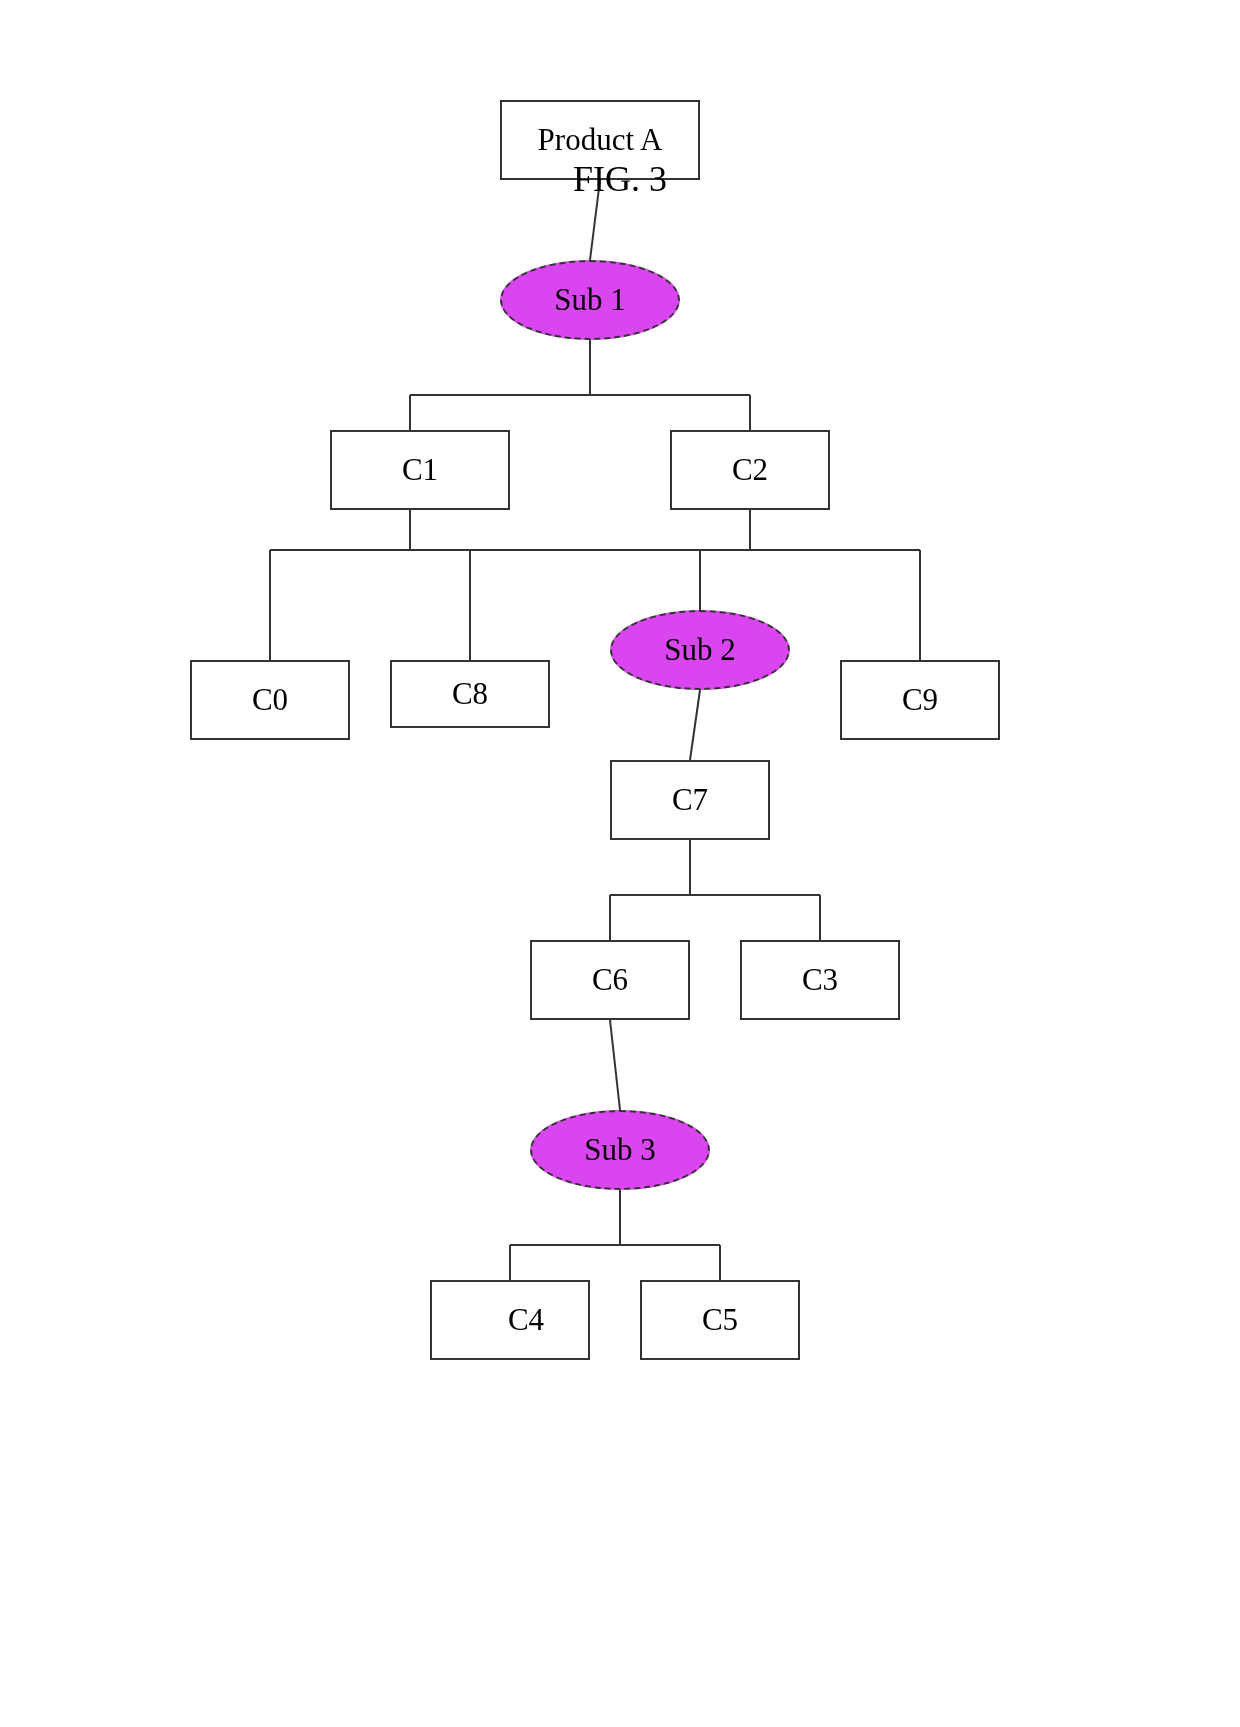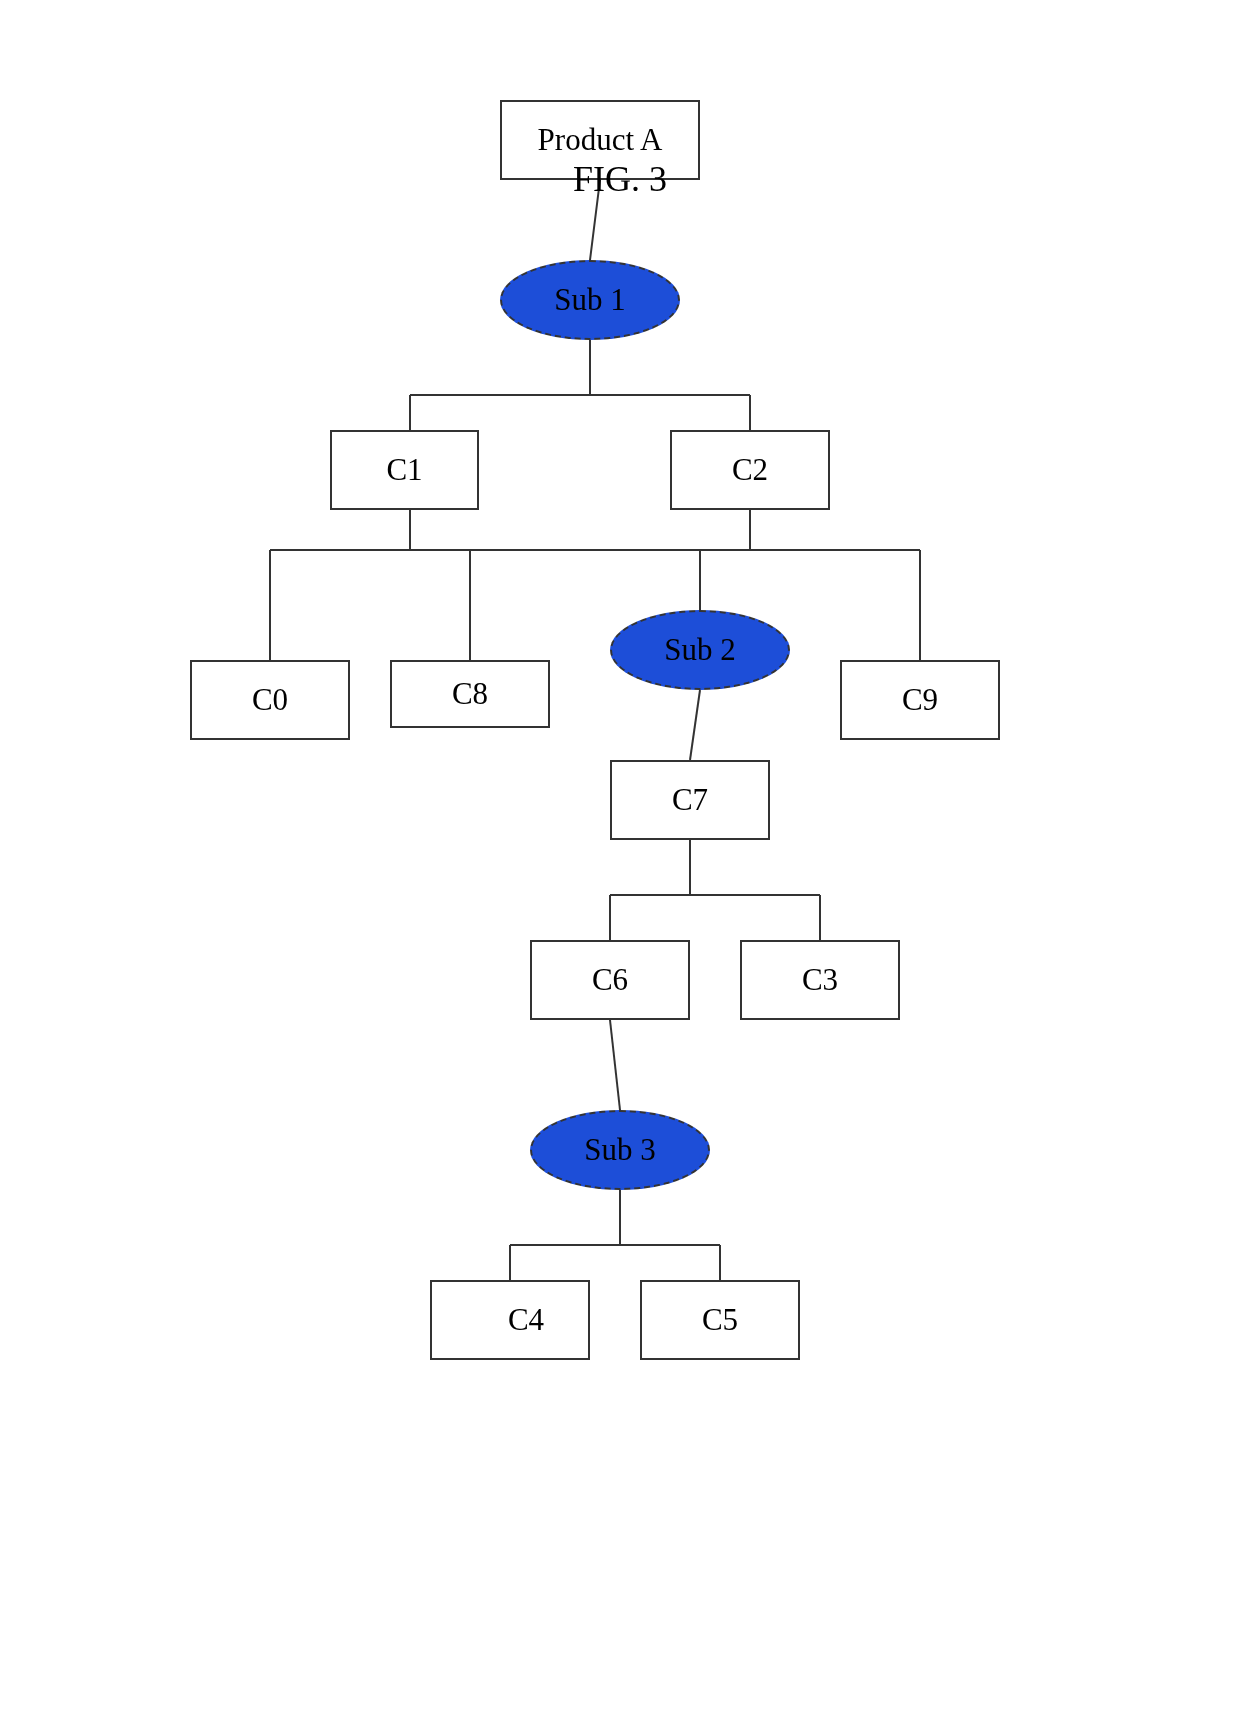--- a/index.html
+++ b/index.html
@@ -41,21 +41,21 @@
     }
 
     .node-rect {
       border: 2px solid #333;
       background: #fff;
     }
 
     .node-dashed-ellipse {
       border: 2px dashed #333;
       border-radius: 50%;
-      background: #1d4ed8;
+      background: #d946ef;
     }
 
     
     .fig-label {
       position: absolute;
       bottom: 30px;
       left: 50%;
       transform: translateX(-50%);
       font-size: 36px;
       font-weight: normal;
@@ -113,21 +113,21 @@
   </svg>
 
   <div class="node node-rect" style="left:330px; top:60px; width:200px; height:80px;">
     <span>Product A</span>
   </div>
 
   <div class="node node-dashed-ellipse" style="left:330px; top:220px; width:180px; height:80px;">
     <span>Sub 1</span>
   </div>
 
-  <div class="node node-rect" style="left:160px; top:390px; width:149px; height:80px;">
+  <div class="node node-rect" style="left:160px; top:390px; width:180px; height:80px;">
     <span>C1</span>
   </div>
 
   <div class="node node-rect" style="left:500px; top:390px; width:160px; height:80px;">
     <span>C2</span>
   </div>
 
   <div class="node node-rect" style="left:20px; top:620px; width:160px; height:80px;">
     <span>C0</span>
   </div>

